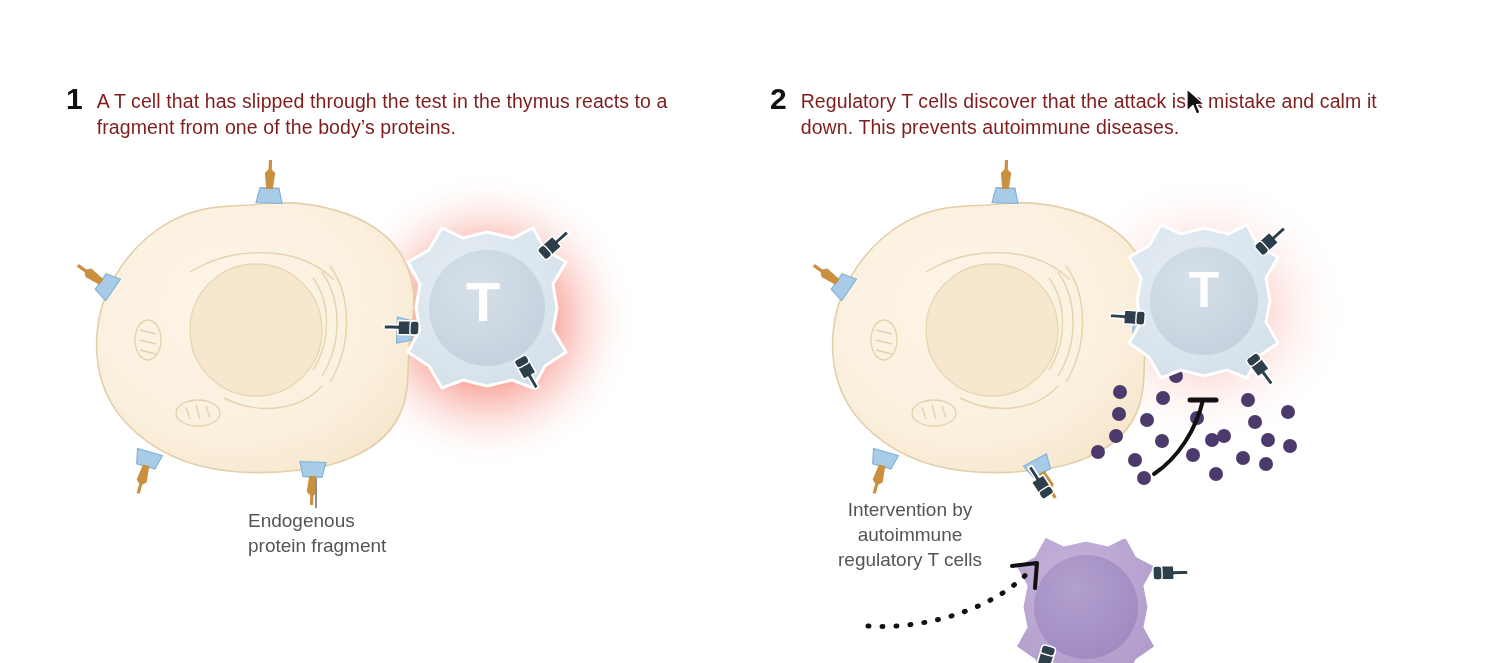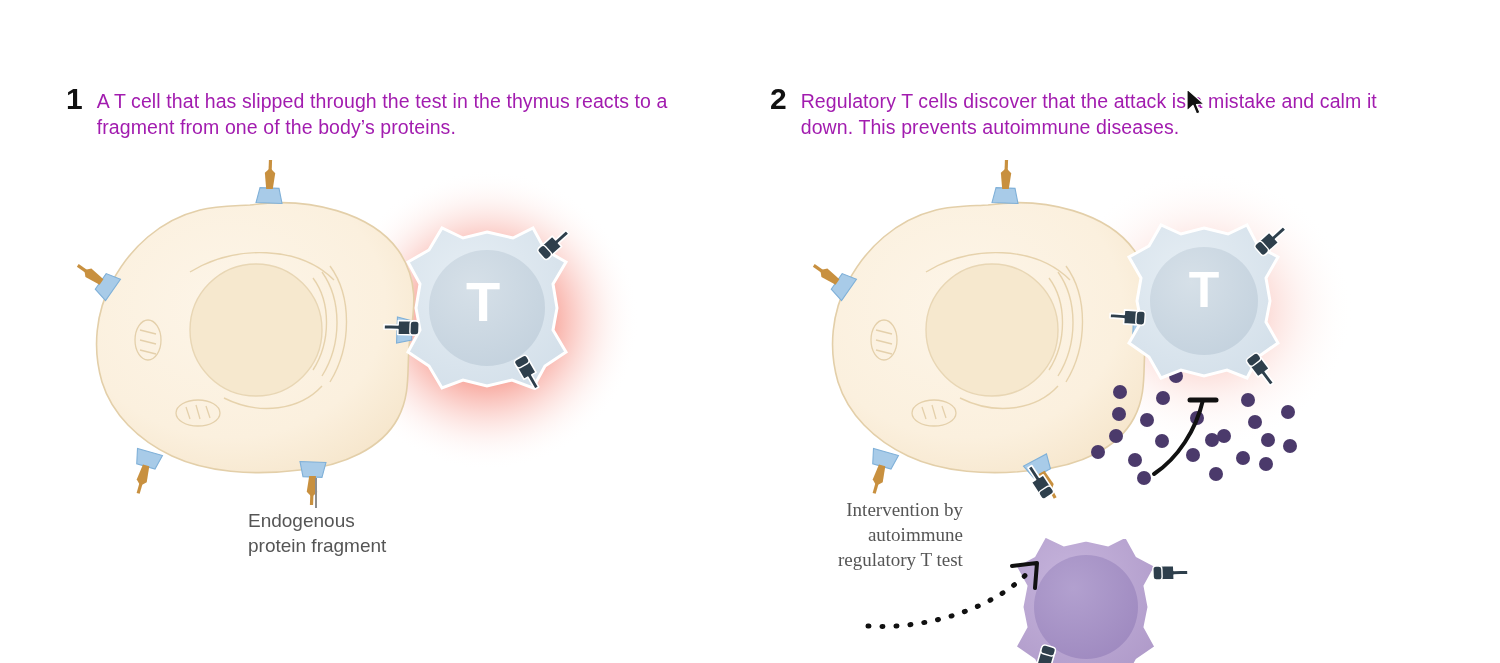--- a/index.html
+++ b/index.html
@@ -12,30 +12,30 @@
   }
   .stage{position:absolute;left:0;top:0;width:1500px;height:663px;}
 
   
   .caption{position:absolute;display:flex;align-items:flex-start;gap:14px;}
   .step-num{
     font-size:30px;font-weight:bold;color:#111;line-height:30px;
     margin-top:-4px;font-family:"Liberation Sans",sans-serif;
   }
   .step-text{
-    font-size:19.5px;line-height:26px;color:#a21caf;
+    font-size:19.5px;line-height:26px;color:#7f1d1d;
     letter-spacing:.1px;max-width:620px;
   }
   #caption-1{left:66px;top:88px;}
   #caption-2{left:770px;top:88px;}
 
   
   .annot{position:absolute;font-size:19px;line-height:25px;color:#555;}
   #label-endogenous{left:248px;top:508px;}
-  #label-intervention{left:838px;top:497px;text-align:right;font-family:Liberation Serif, serif;}
+  #label-intervention{left:838px;top:497px;text-align:center;}
 
   
   svg.art{position:absolute;left:0;top:0;width:1500px;height:663px;pointer-events:none;}
 
   
   .cellletter{
     position:absolute;color:#ffffff;font-weight:bold;
     font-family:"Liberation Sans",sans-serif;
     text-align:center;user-select:none;
   }
@@ -292,21 +292,21 @@
     <div class="step-num">2</div>
     <div class="step-text">Regulatory T cells discover that the attack is a mistake and calm it down. This prevents autoimmune diseases.</div>
   </div>
 
   <div class="annot" id="label-endogenous" style="white-space:pre-line;">Endogenous
 protein fragment</div>
 
   <div class="annot" id="label-intervention">
     <div>Intervention by</div>
     <div>autoimmune</div>
-    <div>regulatory T test</div>
+    <div>regulatory T cells</div>
   </div>
 
   <div class="cellletter" id="t-letter-1">T</div>
   <div class="cellletter" id="t-letter-2">T</div>
   <div class="cellletter" id="treg-letter"><span>T</span><span class="sub">REG</span></div>
 
   <svg id="mouse-cursor" viewBox="0 0 22 30">
     <path d="M2 1 L2 23 L8 17.5 L11.5 26 L15 24.5 L11.5 16.5 L19 16 Z" fill="#111111" stroke="#ffffff" stroke-width="1.2" stroke-linejoin="round"></path>
   </svg>
 

